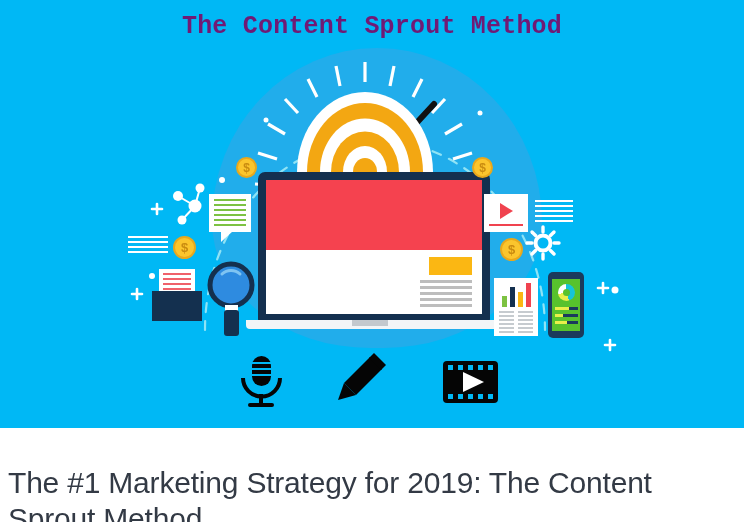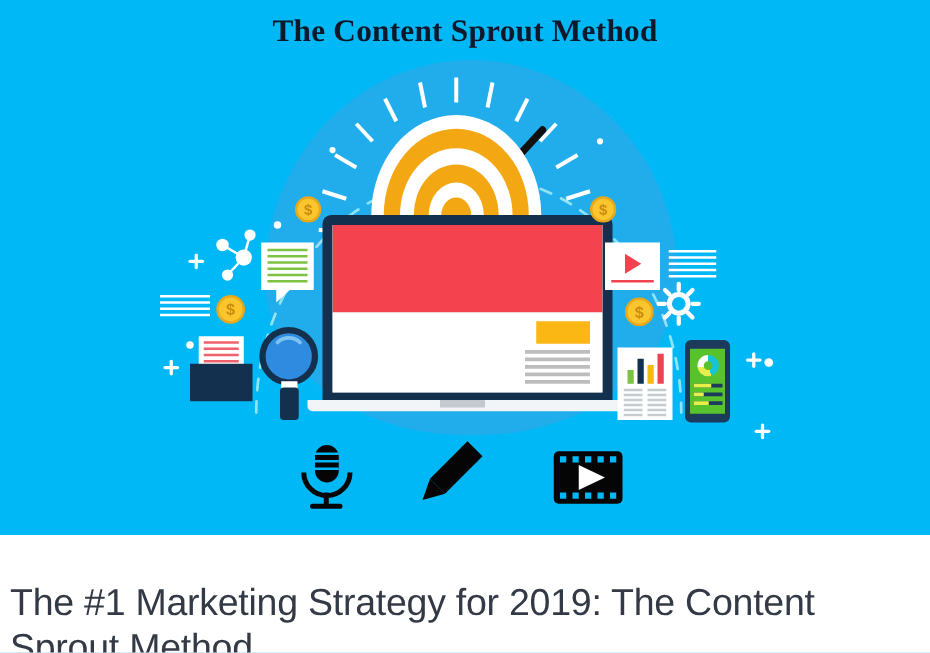--- a/index.html
+++ b/index.html
@@ -29,25 +29,25 @@
     height: 428px;
     background: #00B8F5;
     overflow: hidden;
   }
   .hero-title {
     position: absolute;
     left: 0;
     top: 12px;
     width: 744px;
     text-align: center;
-    color: #0f172a;
+    color: #701a75;
     font-size: 25px;
     font-weight: bold;
     letter-spacing: .2px;
-    font-family: Liberation Serif, serif;
+    font-family: Liberation Mono, monospace;
   }
 
   
   .blob {
     position: absolute;
     left: 212px;
     top: 48px;
     width: 330px;
     height: 300px;
     background: #21ADEB;

